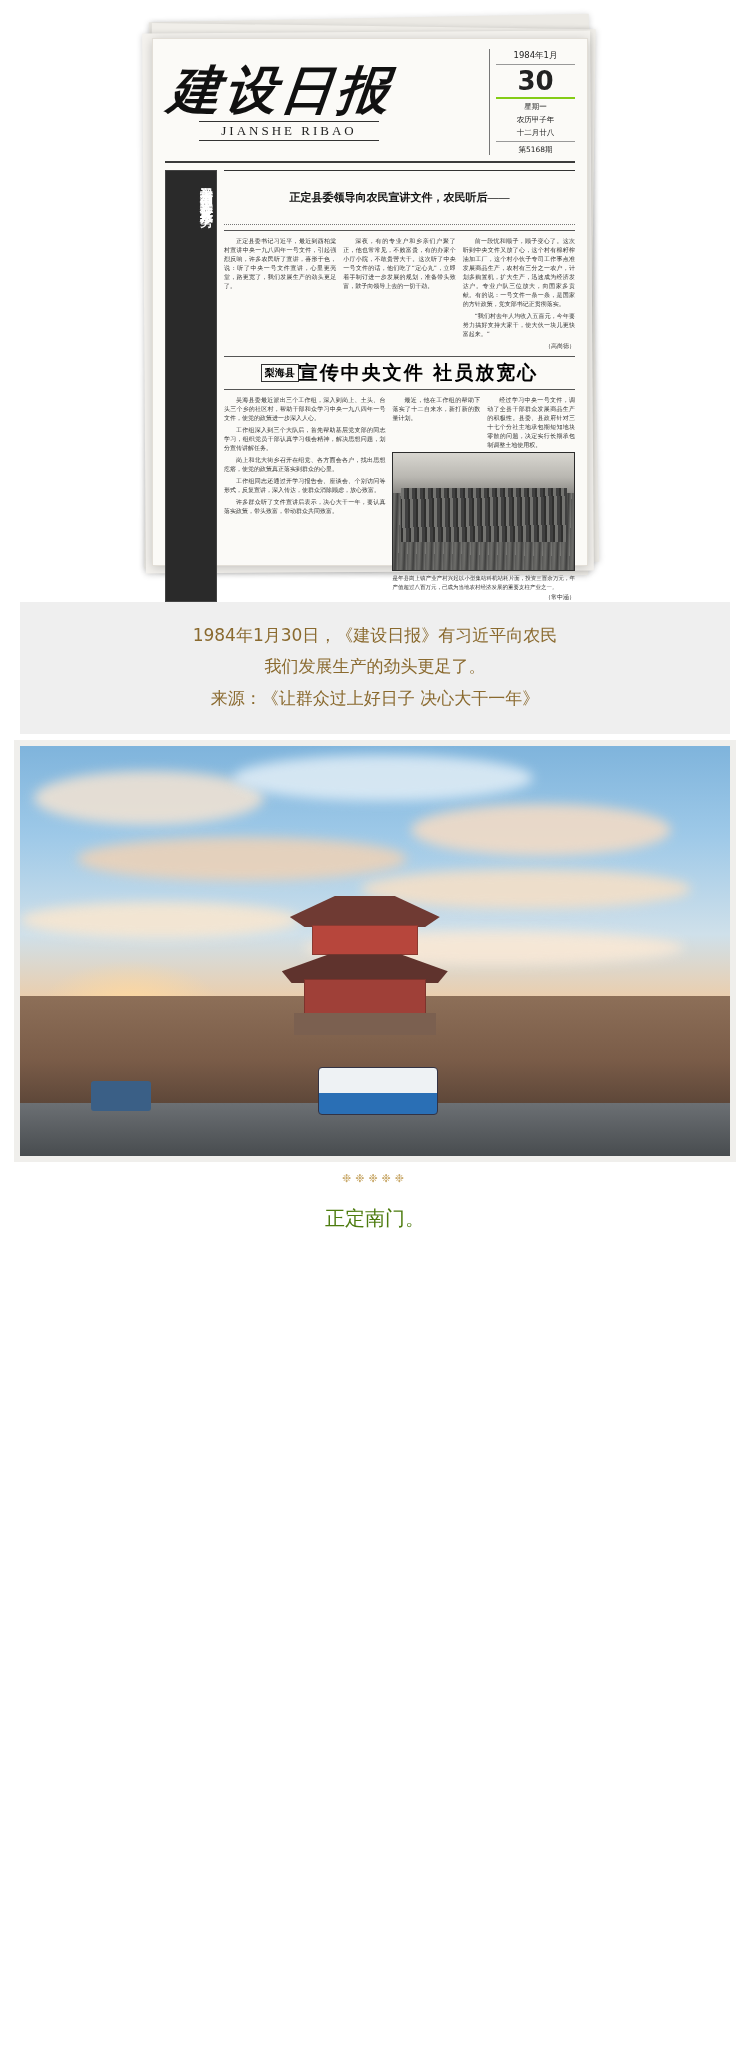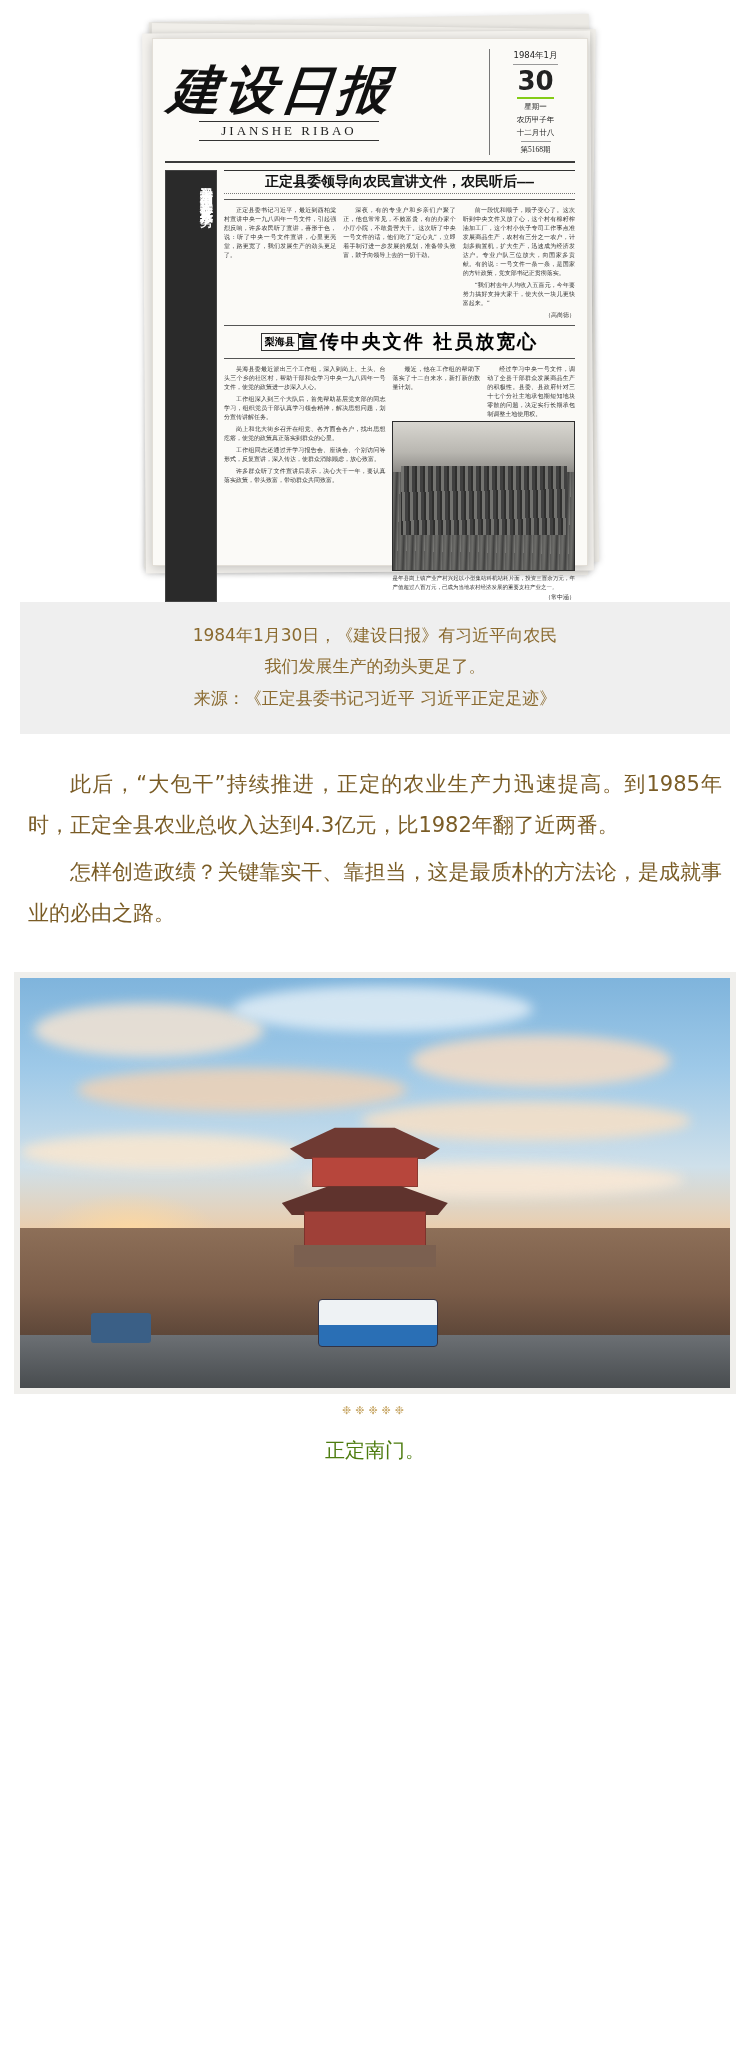--- a/index.html
+++ b/index.html
@@ -88,31 +88,30 @@
     border-left: 1px solid #777;
     padding-left: 6px;
     font-size: 8px;
     color: #222;
     line-height: 1.5;
     display: flex;
     flex-direction: column;
     justify-content: flex-start;
     text-align: center;
     font-family: "DejaVu Sans", sans-serif;
-    align-items: center;
   }
   .meta-date { font-size: 8.5px; border-bottom: 1px solid #999; padding-bottom: 2px;}
   .meta-day {
     font-size: 26px;
     font-weight: bold;
     line-height: 1;
     padding: 3px 0;
     border-bottom: 2px solid #84cc16;
   }
-  .meta-line { font-size: 7.5px; padding-top: 2px; font-family: Liberation Serif, serif; }
+  .meta-line { font-size: 7.5px; padding-top: 2px; }
   .meta-line.last { border-top: 1px solid #999; margin-top: 2px; padding-top: 2px;}
 
   .news-body {
     display: flex;
     margin-top: 7px;
     height: 432px;
   }
   .vert-banner {
     width: 52px;
     border: 1px solid #444;
@@ -126,27 +125,27 @@
     text-orientation: upright;
     letter-spacing: 2px;
     font-family: "DejaVu Serif", serif;
     font-weight: bold;
     overflow: hidden;
   }
   .news-main { flex: 1; display: flex; flex-direction: column; }
 
   .headline-box { border-bottom: 1px solid #555; padding-bottom: 5px; }
   .kicker {
-    font-size: 14px;
+    font-size: 11px;
     text-align: center;
     color: #111;
-    font-family: Liberation Mono, monospace;
+    font-family: Liberation Serif, serif;
     border-top: 1px solid #333;
     border-bottom: 1px dotted #777;
-    padding: 2px 0;
+    padding: 19px 0;
     font-weight: bold;
   }
   .headline {
     font-size: 19px;
     font-weight: bold;
     text-align: center;
     padding: 5px 0 3px 0;
     font-family: "DejaVu Serif", serif;
     letter-spacing: 1px;
     color: #000;
@@ -423,27 +422,23 @@
           </div>
         </div>
 
       </div>
     </div>
   </div>
 
   <div class="caption-bar">
     <div>1984年1月30日，《建设日报》有习近平向农民</div>
     <div>我们发展生产的劲头更足了。</div>
-    <div>来源：《正定县委书记习近平  习近平正定足迹》</div>
+    <div>来源：《让群众过上好日子  决心大干一年》</div>
   </div>
 
-  <div class="article">
-    <p>此后，“大包干”持续推进，正定的农业生产力迅速提高。到1985年时，正定全县农业总收入达到4.3亿元，比1982年翻了近两番。</p>
-    <p>怎样创造政绩？关键靠实干、靠担当，这是最质朴的方法论，是成就事业的必由之路。</p>
-  </div>
 
   <div class="figure">
     <div class="photo-big">
       <div class="cloud c1"></div>
       <div class="cloud c2"></div>
       <div class="cloud c3"></div>
       <div class="cloud c4"></div>
       <div class="cloud c5"></div>
       <div class="cloud c6"></div>
       <div class="cloud c7"></div>

